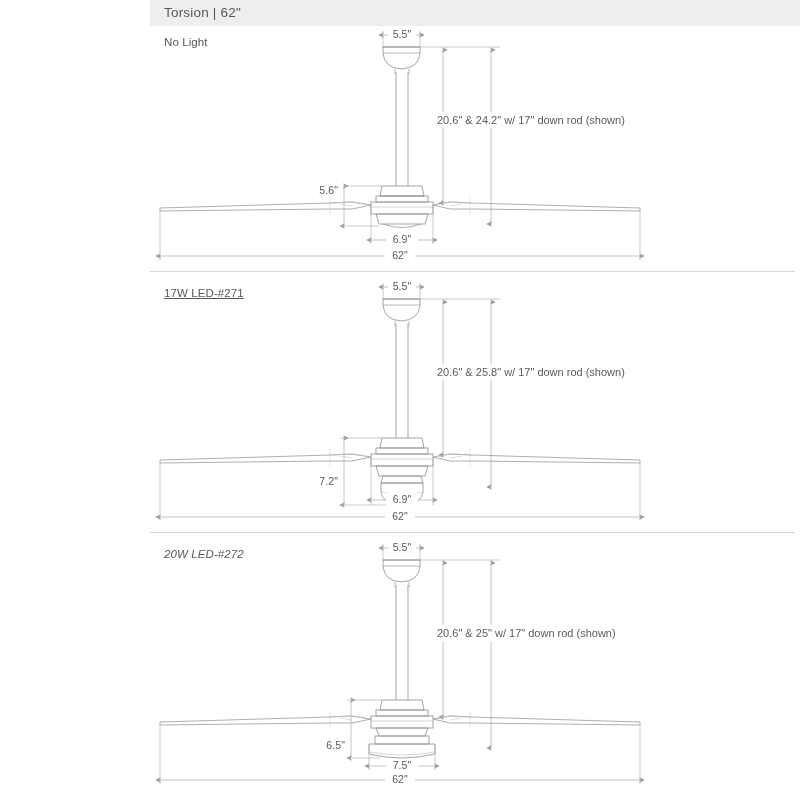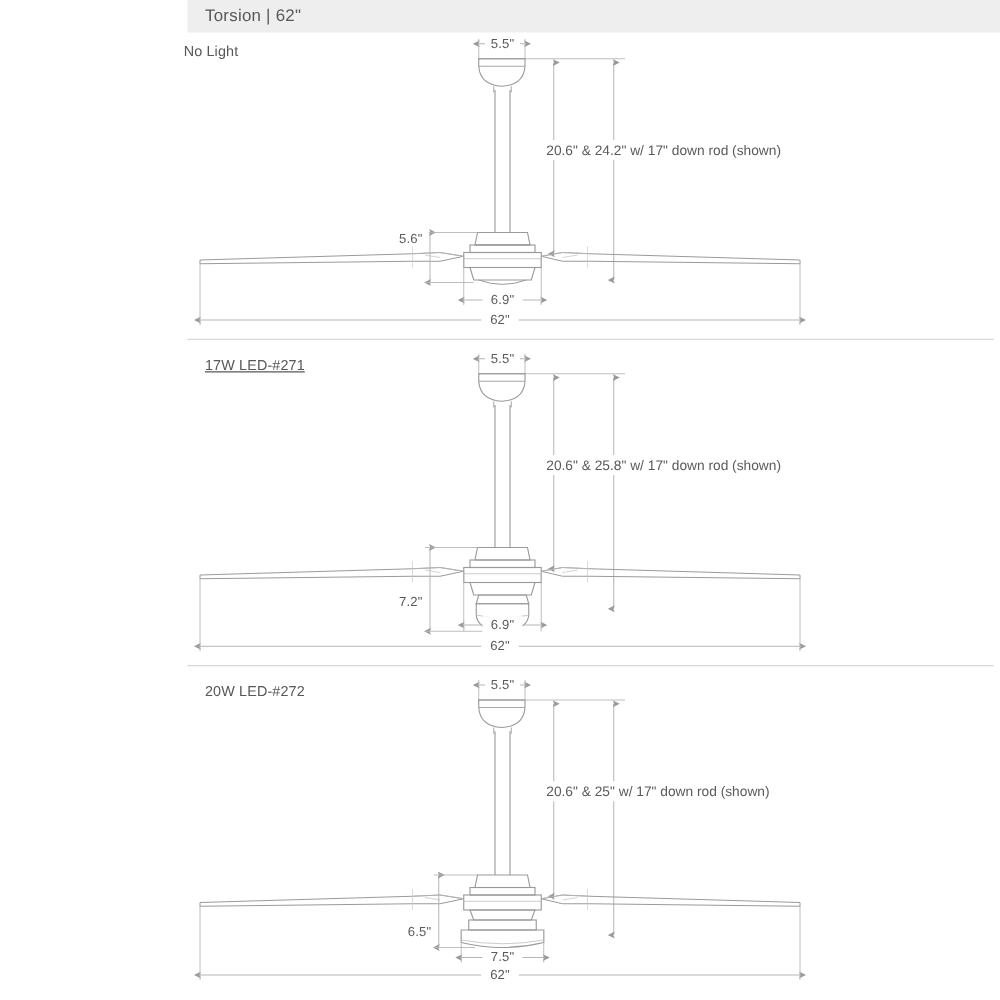--- a/index.html
+++ b/index.html
@@ -73,23 +73,23 @@
   }
 </style>
 </head>
 <body>
 
 <div class="sheet">
 
   <div class="header-bar"></div>
   <div class="header-title">Torsion | 62"</div>
 
-  <div class="section-label" style="left:147px; top:36px;">No Light</div>
+  <div class="section-label" style="left:164px; top:36px;">No Light</div>
   <div class="section-label" style="left:164px; top:287px;text-decoration:underline;">17W LED-#271</div>
-  <div class="section-label" style="left:164px; top:548px;">20W LED-#272</div>
+  <div class="section-label" style="left:164px; top:548px;font-style:italic;">20W LED-#272</div>
 
   <div class="divider" style="top:271px;"></div>
   <div class="divider" style="top:532px;"></div>
 
   <svg class="drawing" viewBox="0 0 800 800">
     <defs>
       <marker id="arrL" markerWidth="7" markerHeight="7" refX="6" refY="3.5" orient="auto">
         <path d="M7,0 L0,3.5 L7,7 L5.6,3.5 Z" fill="#9a9a9c"></path>
       </marker>
       <marker id="arrR" markerWidth="7" markerHeight="7" refX="1" refY="3.5" orient="auto">

